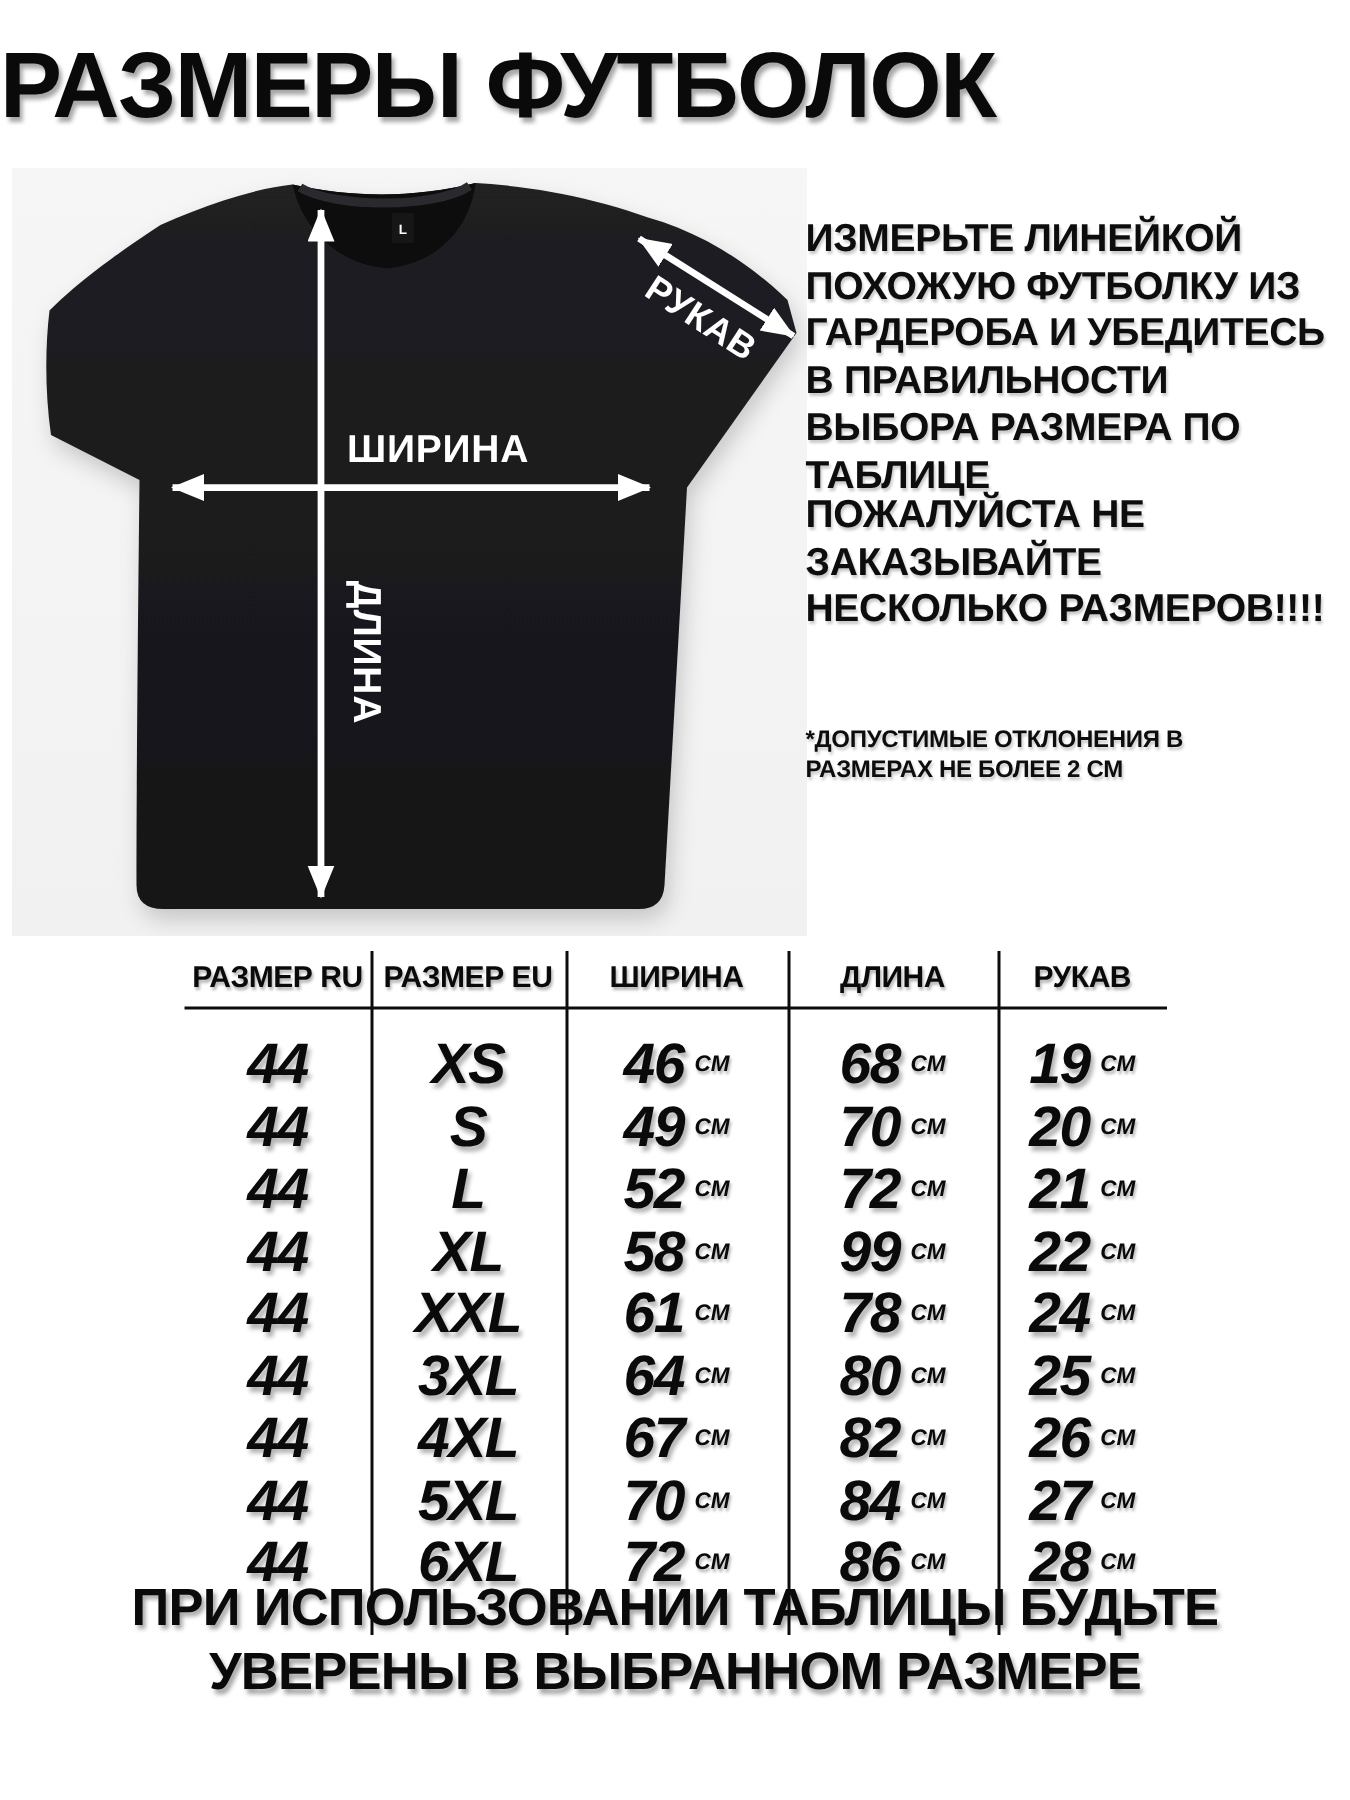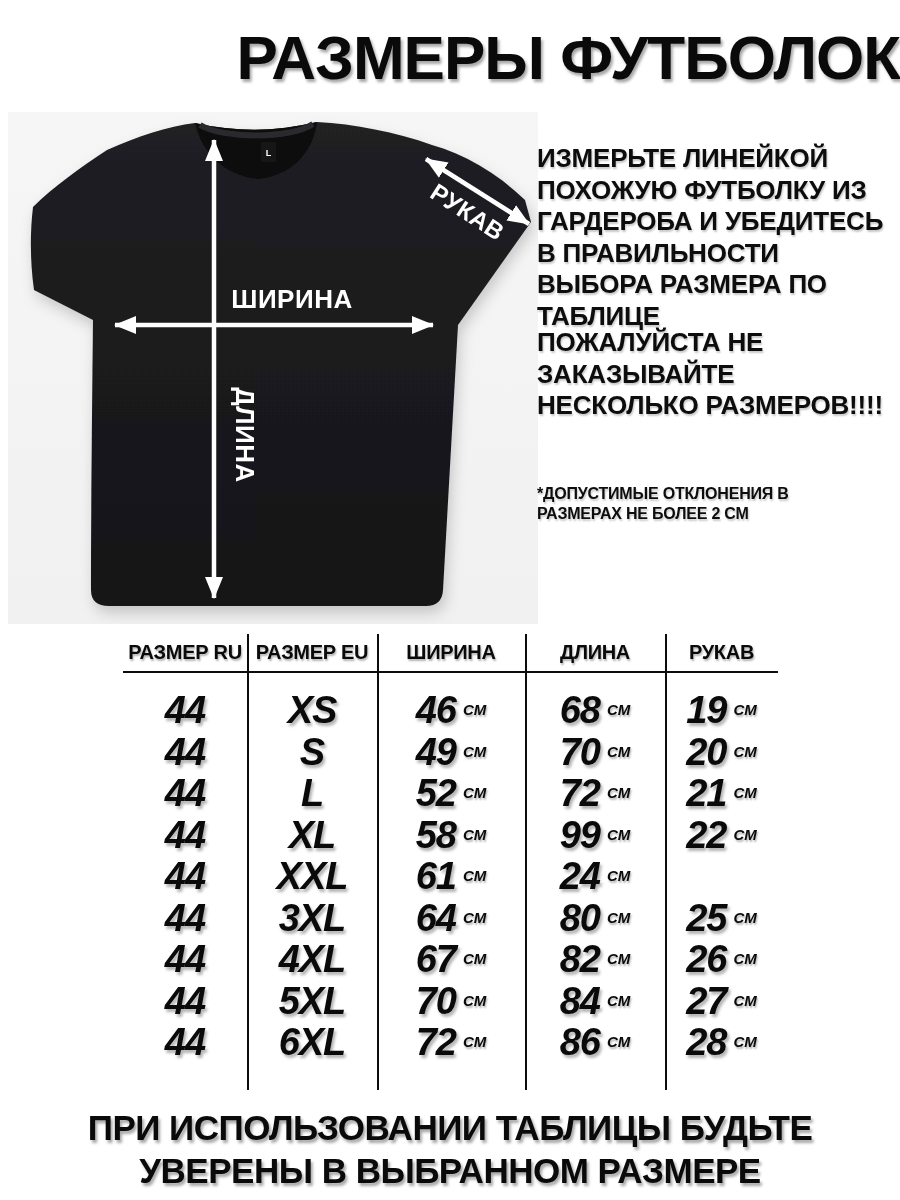--- a/index.html
+++ b/index.html
@@ -1,21 +1,21 @@
 <!DOCTYPE html>
 <html><head>
 <meta charset="utf-8">
 <style>
   html,body{margin:0;padding:0;background:#ffffff;}
   .page{
     position:relative;width:900px;height:1200px;background:#ffffff;
     font-family:"Liberation Sans",sans-serif;color:#0a0a0a;overflow:hidden;
   }
   .page-title{
-    position:absolute;top:22px;left:0;width:900px;text-align:right;
+    position:absolute;top:22px;left:0;width:900px;text-align:left;
     font-size:62px;font-weight:800;letter-spacing:-1px;
     text-shadow:2px 3px 3px rgba(0,0,0,0.35);
     white-space:nowrap;
   }
   .photo{
     position:absolute;left:8px;top:112px;width:530px;height:512px;
     background:linear-gradient(180deg,#f6f6f6 0%,#f1f1f1 100%);
   }
   .photo svg{display:block;}
   .svg-label{
@@ -58,21 +58,21 @@
   }
   .cell{
     text-align:center;font-size:38px;font-weight:800;letter-spacing:-1px;
     text-shadow:2px 3px 3px rgba(0,0,0,0.3);white-space:nowrap;font-style:italic;
   }
   .unit{
     font-size:15px;font-weight:700;letter-spacing:0;
     margin-left:7px;vertical-align:8px;text-shadow:1px 2px 2px rgba(0,0,0,0.3);
   }
   .footer-note{
-    position:absolute;top:1106px;left:0;width:900px;text-align:center;
+    position:absolute;top:1050px;left:0;width:900px;text-align:center;
     font-size:35px;line-height:43px;font-weight:800;letter-spacing:-0.5px;
     white-space:pre-line;text-shadow:2px 3px 3px rgba(0,0,0,0.35);
   }
 </style>
 </head>
 <body>
 
 <div class="page">
 
   <div class="page-title">РАЗМЕРЫ ФУТБОЛОК</div>
@@ -201,20 +201,21 @@
         <div class="cell">XL</div>
         <div class="cell"><span>58</span><span class="unit">СМ</span></div>
         <div class="cell"><span>99</span><span class="unit">СМ</span></div>
         <div class="cell"><span>22</span><span class="unit">СМ</span></div>
       </div>
 
       <div class="trow">
         <div class="cell">44</div>
         <div class="cell">XXL</div>
         <div class="cell"><span>61</span><span class="unit">СМ</span></div>
+        <div class="cell"><span>78</span><span class="unit">СМ</span></div>
         <div class="cell"><span>24</span><span class="unit">СМ</span></div>
       </div>
 
       <div class="trow">
         <div class="cell">44</div>
         <div class="cell">3XL</div>
         <div class="cell"><span>64</span><span class="unit">СМ</span></div>
         <div class="cell"><span>80</span><span class="unit">СМ</span></div>
         <div class="cell"><span>25</span><span class="unit">СМ</span></div>
       </div>

